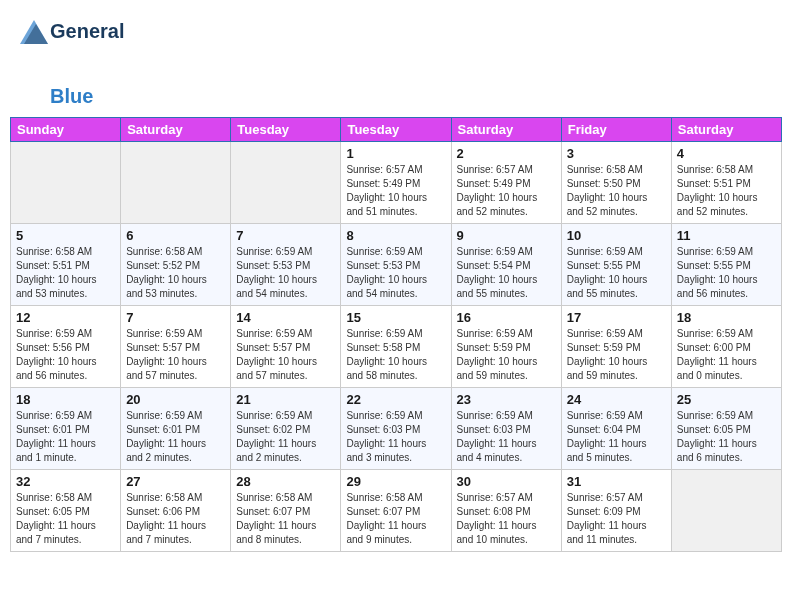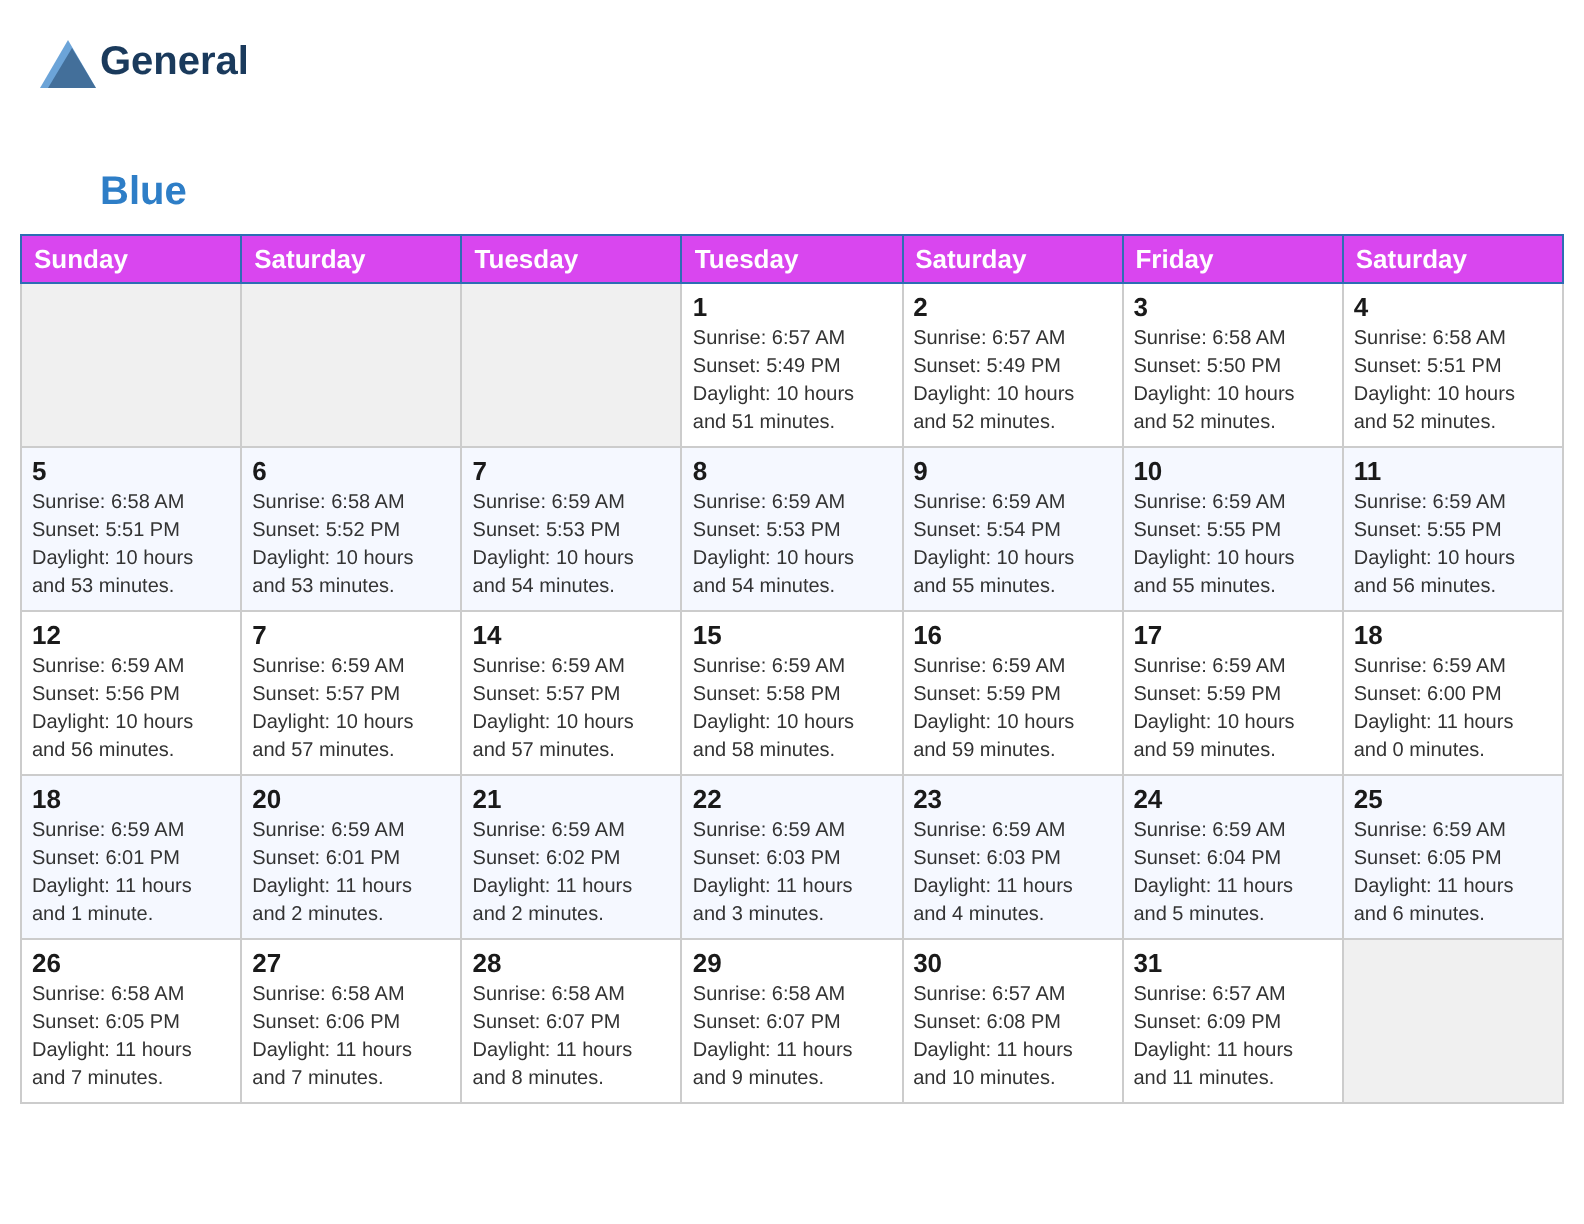--- a/index.html
+++ b/index.html
@@ -213,21 +213,21 @@
           <span class="day-number">24</span>
           <div class="day-info">Sunrise: 6:59 AM<br>Sunset: 6:04 PM<br>Daylight: 11 hours<br>and 5 minutes.</div>
         </td>
         <td>
           <span class="day-number">25</span>
           <div class="day-info">Sunrise: 6:59 AM<br>Sunset: 6:05 PM<br>Daylight: 11 hours<br>and 6 minutes.</div>
         </td>
       </tr>
       <tr>
         <td>
-          <span class="day-number">26</span>
+          <span class="day-number">32</span>
           <div class="day-info">Sunrise: 6:58 AM<br>Sunset: 6:05 PM<br>Daylight: 11 hours<br>and 7 minutes.</div>
         </td>
         <td>
           <span class="day-number">27</span>
           <div class="day-info">Sunrise: 6:58 AM<br>Sunset: 6:06 PM<br>Daylight: 11 hours<br>and 7 minutes.</div>
         </td>
         <td>
           <span class="day-number">28</span>
           <div class="day-info">Sunrise: 6:58 AM<br>Sunset: 6:07 PM<br>Daylight: 11 hours<br>and 8 minutes.</div>
         </td>

